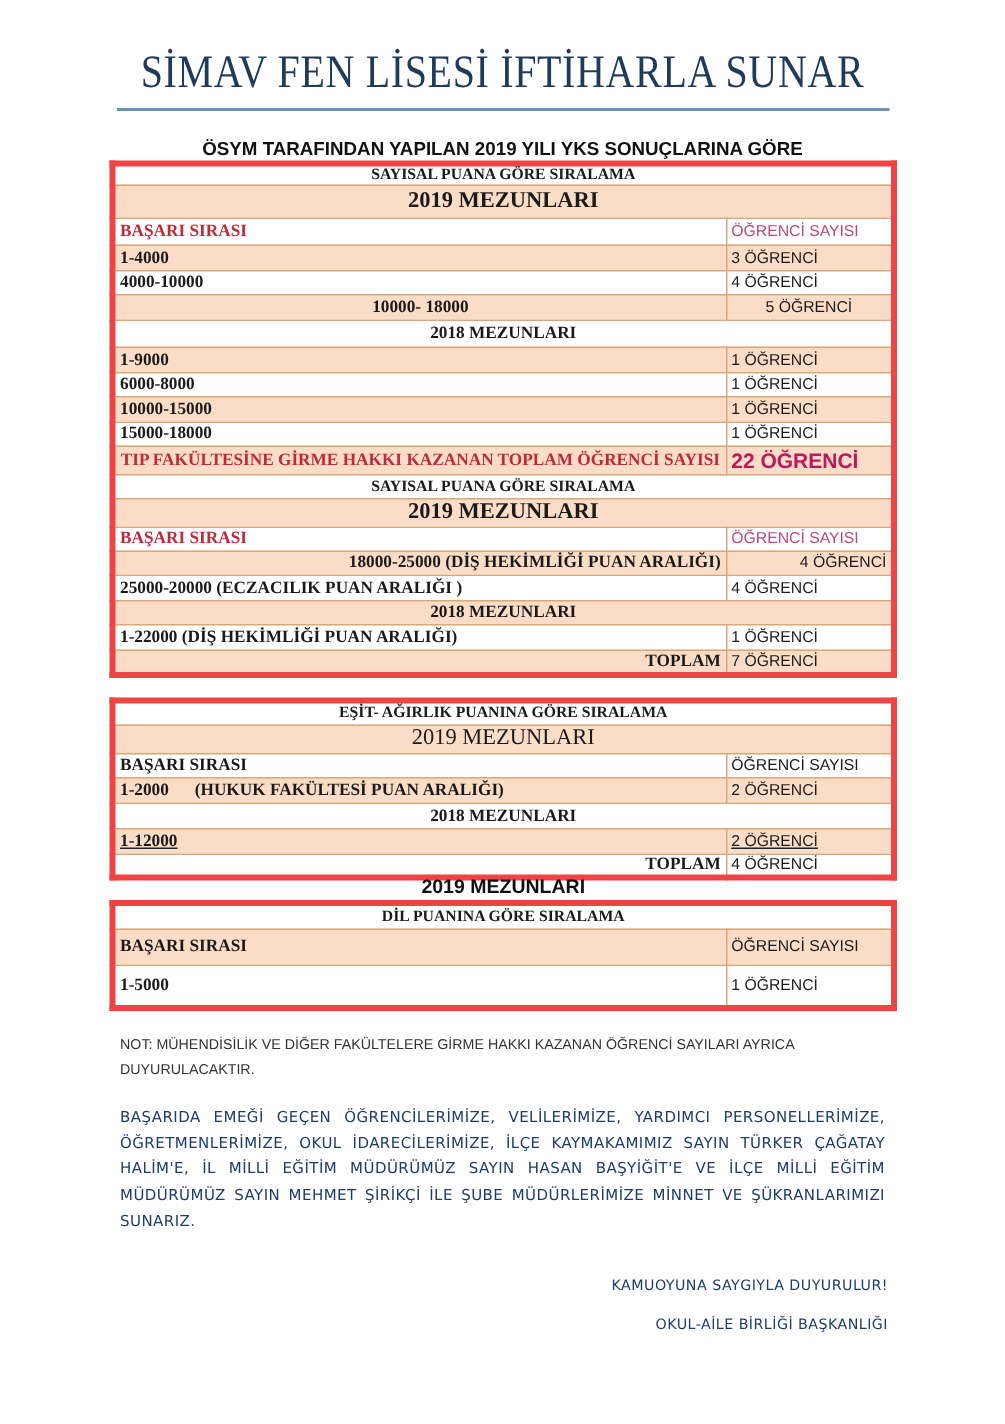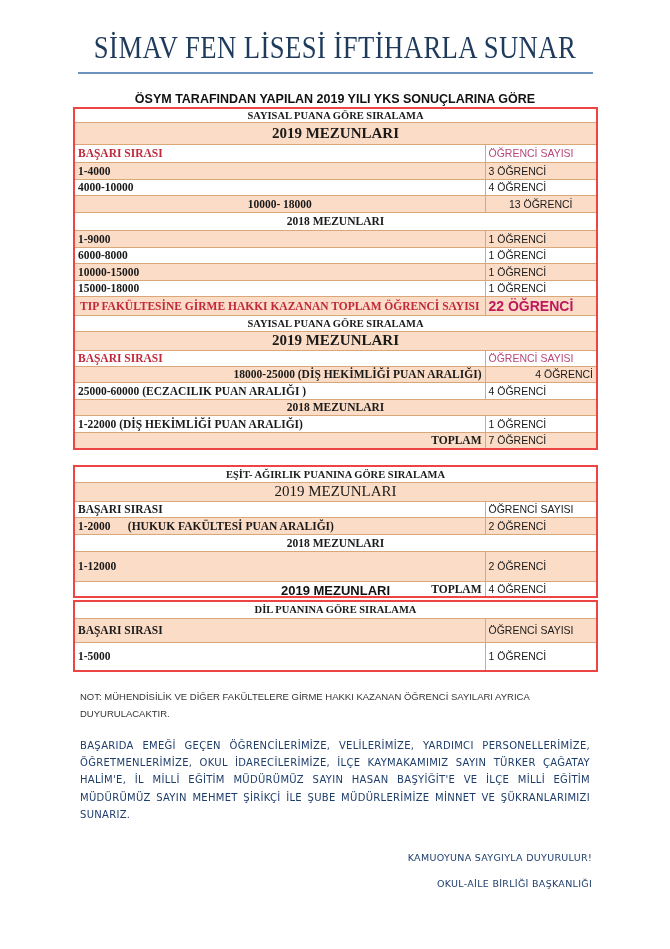--- a/index.html
+++ b/index.html
@@ -15,21 +15,21 @@
     position: absolute; left: 78px; top: 72px; width: 515px; height: 2px;
     background: #6b93bd;
   }
   .subtitle {
     position: absolute; left: 0; top: 92px; width: 670px; text-align: center;
     font-size: 12.5px; font-weight: bold; color: #111;
   }
 
   table.grid {
     position: absolute; left: 73px; width: 525px; border-collapse: collapse;
-    border: 2px solid #ef4444; font-family: "Liberation Serif", serif;
+    border: 4px solid #ef4444; font-family: "Liberation Serif", serif;
   }
   table.grid td {
     border: 1px solid #d9a77a; padding: 0 3px; font-size: 11.5px; font-weight: bold;
     color: #1a1a1a; white-space: nowrap; vertical-align: middle;
   }
   td.c2 { width: 112px; font-family: "Liberation Sans", sans-serif; font-weight: normal !important; font-size: 10.5px !important; }
   tr.w td { background: #ffffff; }
   tr.p td { background: #fbdcc6; }
   td.center { text-align: center; }
   td.right { text-align: right; padding-right: 6px; }
@@ -83,21 +83,21 @@
   <tr class="p" style="height:17px;">
         <td>1-4000</td>
         <td class="c2">3 ÖĞRENCİ</td>
       </tr>
   <tr class="w" style="height:16px;">
         <td>4000-10000</td>
         <td class="c2">4 ÖĞRENCİ</td>
       </tr>
   <tr class="p" style="height:17px;text-align:center;">
         <td>10000- 18000</td>
-        <td class="c2">13 ÖĞRENCİ</td>
+        <td class="c2">5 ÖĞRENCİ</td>
       </tr>
   <tr class="w" style="height:18px;">
         <td colspan="2" class="center">2018 MEZUNLARI</td>
       </tr>
   <tr class="p" style="height:17px;">
         <td>1-9000</td>
         <td class="c2">1 ÖĞRENCİ</td>
       </tr>
   <tr class="w" style="height:16px;">
         <td>6000-8000</td>
@@ -124,21 +124,21 @@
       </tr>
   <tr class="w" style="height:16px;">
     <td class="red">BAŞARI SIRASI</td>
     <td class="c2 pink">ÖĞRENCİ SAYISI</td>
   </tr>
   <tr class="p" style="height:16px;text-align:right;">
         <td>18000-25000  (DİŞ HEKİMLİĞİ PUAN ARALIĞI)</td>
         <td class="c2">4 ÖĞRENCİ</td>
       </tr>
   <tr class="w" style="height:17px;">
-        <td>25000-60000  (ECZACILIK PUAN ARALIĞI )</td>
+        <td>25000-20000  (ECZACILIK PUAN ARALIĞI )</td>
         <td class="c2">4 ÖĞRENCİ</td>
       </tr>
   <tr class="p" style="height:16px;">
         <td colspan="2" class="center">2018 MEZUNLARI</td>
       </tr>
   <tr class="w" style="height:17px;">
         <td>1-22000  (DİŞ HEKİMLİĞİ PUAN ARALIĞI)</td>
         <td class="c2">1 ÖĞRENCİ</td>
       </tr>
   <tr class="p" style="height:17px;">
@@ -160,21 +160,21 @@
     <td>BAŞARI SIRASI</td>
     <td class="c2">ÖĞRENCİ SAYISI</td>
   </tr>
   <tr class="p" style="height:17px;">
         <td style="white-space:pre;">1-2000      (HUKUK FAKÜLTESİ PUAN ARALIĞI)</td>
         <td class="c2">2 ÖĞRENCİ</td>
       </tr>
   <tr class="w" style="height:17px;">
         <td colspan="2" class="center">2018 MEZUNLARI</td>
       </tr>
-  <tr class="p" style="height:30px;">
+  <tr class="p" style="height:17px;text-decoration:underline;">
         <td>1-12000</td>
         <td class="c2">2 ÖĞRENCİ</td>
       </tr>
   <tr class="w" style="height:16px;">
     <td class="right">TOPLAM</td>
     <td class="c2">4 ÖĞRENCİ</td>
   </tr>
 </tbody>
   </table>
 

